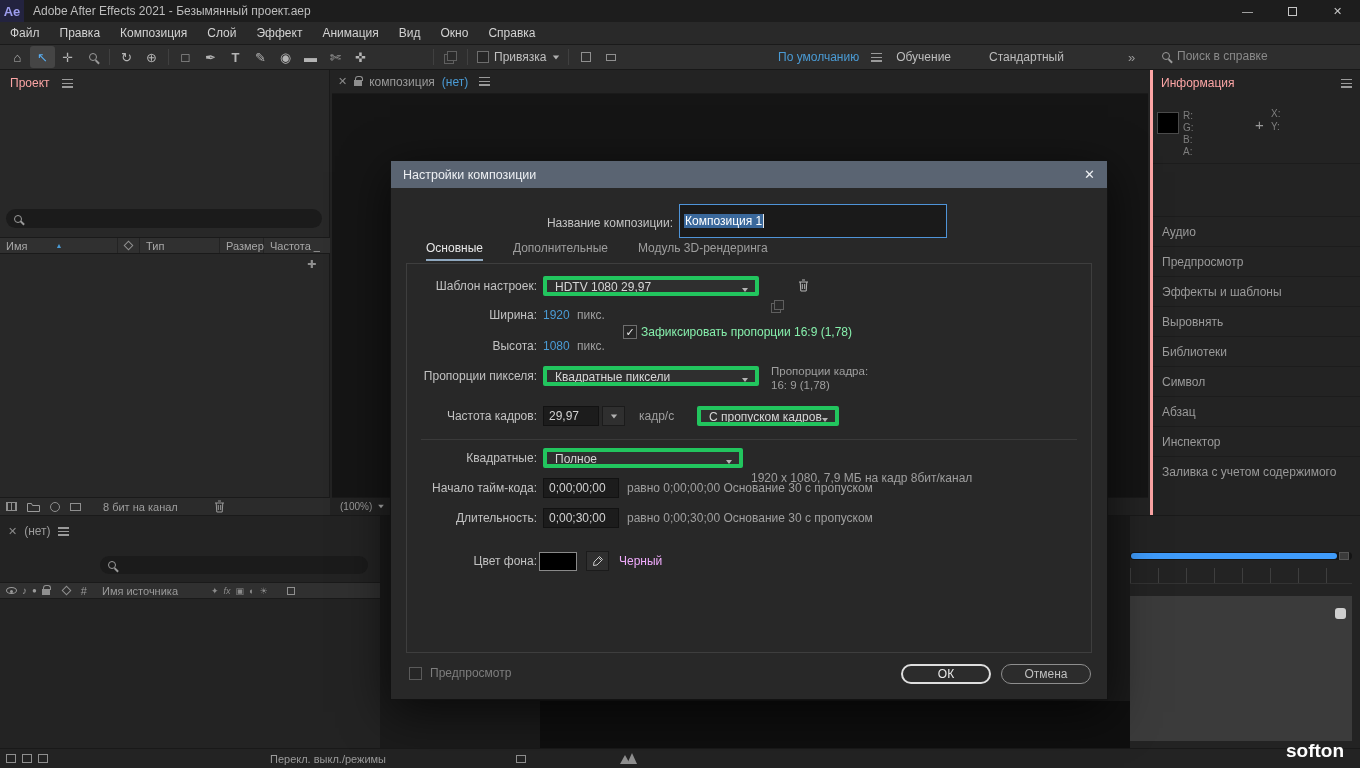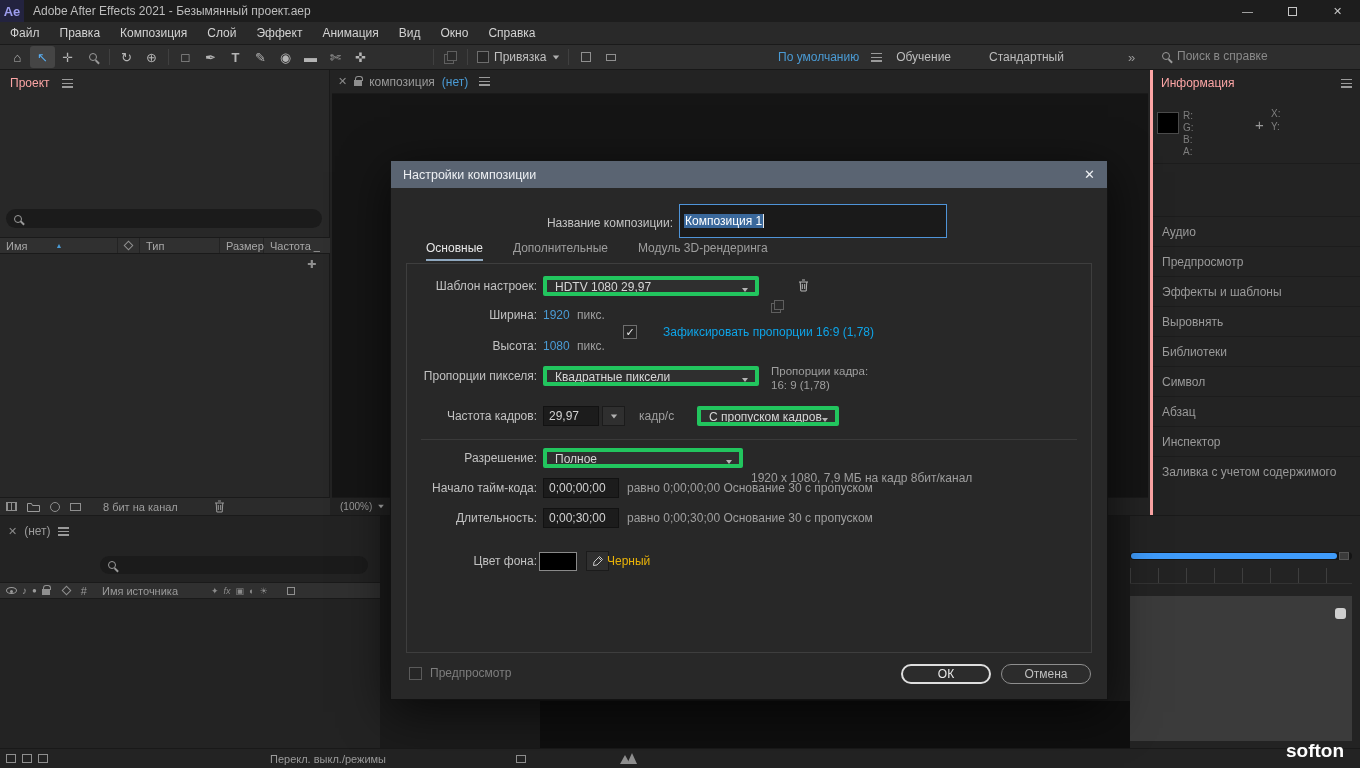--- a/index.html
+++ b/index.html
@@ -307,21 +307,21 @@
       </div>
 
       <div class="drow" style="top:43px;height:16px">
         <span class="flabel" style="line-height:16px">Ширина:</span>
         <span class="abs blue" style="left:136px;line-height:16px">1920</span>
         <span class="abs" style="left:170px;line-height:16px;color:#9f9f9f">пикс.</span>
       </div>
 
       <div class="drow" style="top:60px;height:16px">
         <span class="cbx checked abs" style="left:216px;top:1px"></span>
-        <span class="abs" style="left:256px;line-height:16px;color:#0ea5e9">Зафиксировать пропорции 16:9 (1,78)</span>
+        <span class="abs" style="left:234px;line-height:16px;color:#86efac">Зафиксировать пропорции 16:9 (1,78)</span>
       </div>
 
       <div class="drow" style="top:74px;height:16px">
         <span class="flabel" style="line-height:16px">Высота:</span>
         <span class="abs blue" style="left:136px;line-height:16px">1080</span>
         <span class="abs" style="left:170px;line-height:16px;color:#9f9f9f">пикс.</span>
       </div>
 
       <div class="drow" style="top:102px">
         <span class="flabel">Пропорции пикселя:</span>
@@ -342,21 +342,21 @@
           </div>
         <span class="abs" style="left:232px;line-height:20px;color:#9f9f9f">кадр/с</span>
         <div class="dd abs" style="left:290px;width:142px">
             <span>С пропуском кадров</span>
           </div>
       </div>
 
       <div class="abs" style="left:14px;top:175px;right:14px;height:1px;background:#3a3a3a"></div>
 
       <div class="drow" style="top:184px">
-        <span class="flabel">Разрешение:</span>
+        <span class="flabel">Квадратные:</span>
         <div class="dd abs" style="left:136px;width:200px">
             <span>Полное</span>
           </div>
         <span class="info-txt" style="left:344px">1920 x 1080, 7,9 МБ на кадр 8бит/канал</span>
       </div>
 
       <div class="drow" style="top:214px">
         <span class="flabel">Начало тайм-кода:</span>
         <div class="inp abs" style="left:136px;width:76px">
             <span>0;00;00;00</span>
@@ -374,21 +374,21 @@
 
       <div class="drow" style="top:287px">
         <span class="flabel">Цвет фона:</span>
         <div class="abs" style="left:132px;top:1px;width:38px;height:19px;background:#000;border:1px solid #8a8a8a"></div>
         <div class="abs flex" style="left:179px;width:23px;height:20px;background:#2f2f2f;border:1px solid #1b1b1b;justify-content:center">
           <svg width="12" height="12">
               <path d="M7.5 1.5l3 3-5.5 5.5-3.5.5.5-3.5z" fill="none" stroke="#c8c8c8"></path>
               <path d="M6.5 2.5l3 3" stroke="#c8c8c8"></path>
             </svg>
         </div>
-        <span class="abs" style="left:200px;line-height:20px;color:#eab308">Черный</span>
+        <span class="abs" style="left:212px;line-height:20px;color:#f0abfc">Черный</span>
       </div>
     </div>
 
     <div class="abs flex" style="left:18px;top:505px;gap:8px">
       <span class="cbx" style="width:13px;height:13px;border-color:#5a5a5a"></span>
       <span style="color:#7d7d7d">Предпросмотр</span>
     </div>
     <div class="btn btn-ok abs" style="left:510px;top:503px;width:90px">
         <span>ОК</span>
       </div>

